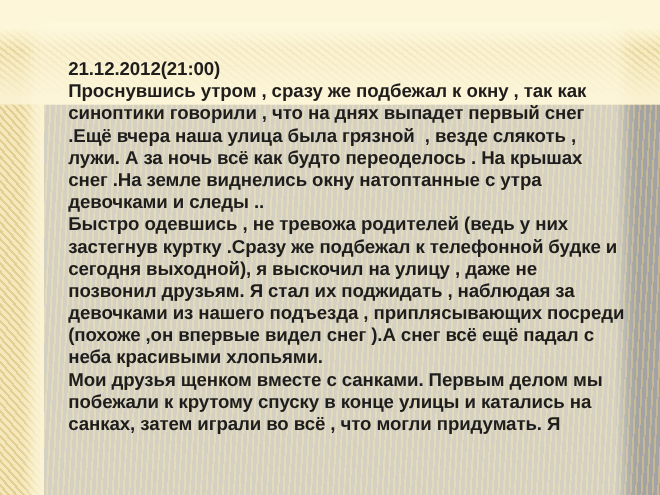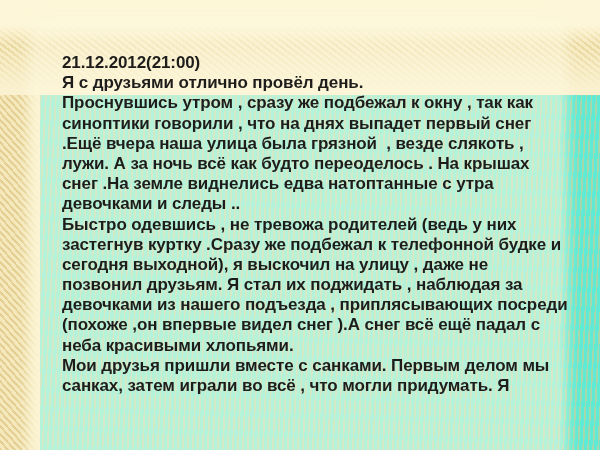--- a/index.html
+++ b/index.html
@@ -8,21 +8,21 @@
     width: 600px;
     height: 450px;
     overflow: hidden;
     font-family: "Liberation Sans", "DejaVu Sans", sans-serif;
   }
 
   .slide {
     position: relative;
     width: 600px;
     height: 450px;
-    background: #5eead4;
+    background: #a3a3a3;
     overflow: hidden;
   }
 
   
   .stripes-vertical {
     position: absolute;
     inset: 0;
     background: repeating-linear-gradient(
       93deg,
       rgba(224, 201, 139, 0.55) 0px,
@@ -104,30 +104,30 @@
 <body>
 
 <div class="slide">
   <div class="stripes-vertical"></div>
   <div class="stripes-diag-left"></div>
   <div class="stripes-diag-top"></div>
   <div class="top-glow"></div>
   <div class="panel"></div>
   <div class="text-block">
       <div class="line">21.12.2012(21:00)</div>
-      <div class="line">Я с друзьями отлично провёл день.</div>
       <div class="line">Проснувшись утром , сразу же подбежал к окну , так как</div>
       <div class="line">синоптики говорили , что на днях выпадет первый снег</div>
       <div class="line">.Ещё вчера наша улица была грязной  , везде слякоть ,</div>
       <div class="line">лужи. А за ночь всё как будто переоделось . На крышах</div>
-      <div class="line">снег .На земле виднелись едва натоптанные с утра</div>
+      <div class="line">снег .На земле виднелись окну натоптанные с утра</div>
       <div class="line">девочками и следы ..</div>
       <div class="line">Быстро одевшись , не тревожа родителей (ведь у них</div>
       <div class="line">застегнув куртку .Сразу же подбежал к телефонной будке и</div>
       <div class="line">сегодня выходной), я выскочил на улицу , даже не</div>
       <div class="line">позвонил друзьям. Я стал их поджидать , наблюдая за</div>
       <div class="line">девочками из нашего подъезда , приплясывающих посреди</div>
       <div class="line">(похоже ,он впервые видел снег ).А снег всё ещё падал с</div>
       <div class="line">неба красивыми хлопьями.</div>
-      <div class="line">Мои друзья пришли вместе с санками. Первым делом мы</div>
+      <div class="line">Мои друзья щенком вместе с санками. Первым делом мы</div>
+      <div class="line">побежали к крутому спуску в конце улицы и катались на</div>
       <div class="line">санках, затем играли во всё , что могли придумать. Я</div>
     </div>
 </div>
 
 </body></html>

